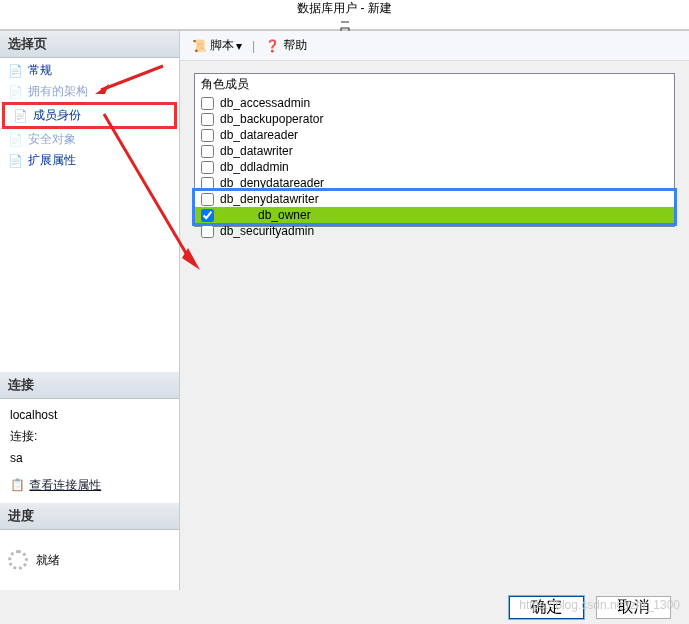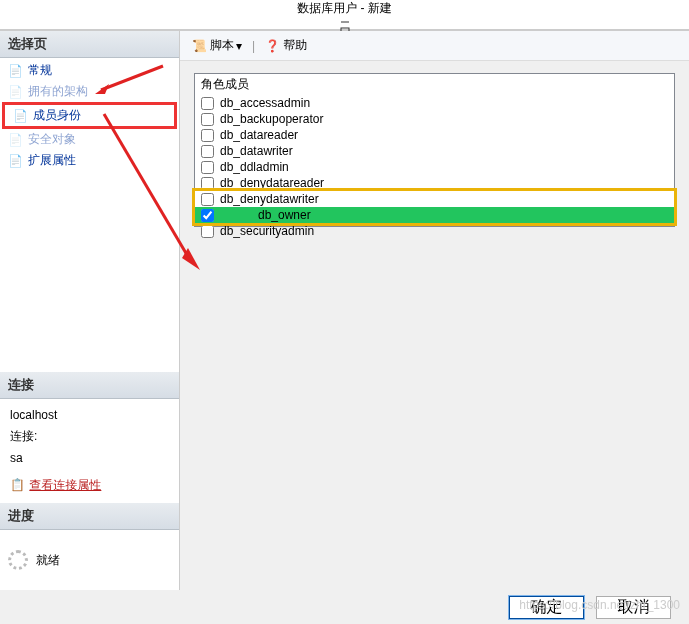--- a/index.html
+++ b/index.html
@@ -14,39 +14,39 @@
 .panel-header { background: linear-gradient(#e8ecf0, #d6dde5); border-bottom: 1px solid #b8c0c8; padding: 4px 8px; font-weight: bold; color: #333; font-size: 13px; }
 
 .nav-list { padding: 2px 0; }
 .nav-item { display: flex; align-items: center; padding: 2px 8px; gap: 4px; }
 .nav-icon { width: 16px; height: 16px; display: inline-flex; align-items: center; justify-content: center; font-size: 12px; }
 .nav-item a { color: #003399; text-decoration: none; }
 .nav-highlight { border: 3px solid #ee3333; margin: 0 2px; }
 
 .sidebar-spacer { flex: 1; }
 .conn-section { padding: 6px 10px; font-size: 12px; line-height: 1.8; }
-.conn-link { color: #b91c1c; text-decoration: underline; }
+.conn-link { color: #0f172a; text-decoration: underline; }
 
 .progress-section { padding: 20px 8px; display: flex; align-items: center; gap: 8px; }
 .spinner { width: 20px; height: 20px; border: 3px dotted #bbb; border-radius: 50%; }
 
 .main { flex: 1; display: flex; flex-direction: column; background: #f0f0f0; }
 .toolbar { height: 30px; display: flex; align-items: center; gap: 6px; padding: 2px 8px; background: #f5f7fa; border-bottom: 1px solid #ddd; }
 .tool-btn { display: flex; align-items: center; gap: 2px; padding: 2px 4px; }
 .tool-icon { width: 16px; height: 16px; display: inline-flex; align-items: center; justify-content: center; }
 .sep { color: #999; }
 
 .main-body { flex: 1; background: #f0f0f0; padding: 12px 14px; }
 .field-label { margin-bottom: 4px; color: #000; }
 .role-box { background: #fff; border: 1px solid #828790; height: 154px; padding: 0; }
 .role-header { padding: 2px 6px; }
 .role-item { display: flex; align-items: center; gap: 6px; padding: 1px 6px; font-family: "Courier New", monospace; }
 .role-item input[type=checkbox] { width: 13px; height: 13px; }
-.role-selected { background: #22c55e; gap: 44px; }
-.highlight-frame { border: 3px solid #eab308; margin: -3px; position: relative; }
+.role-selected { background: #84cc16; gap: 44px; }
+.highlight-frame { border: 3px solid #3b82f6; margin: -3px; position: relative; }
 
 .footer { height: 34px; display: flex; align-items: center; justify-content: flex-end; gap: 12px; padding: 0 18px; background: #f0f0f0; }
 .btn { min-width: 75px; height: 23px; background: #fff; border: 1px solid #adadad; font-size: 16px; }
 .btn.primary { border: 1px solid #004b9c; outline: 1px solid #7eb4ea; }
 
 .watermark { position: absolute; bottom: 12px; right: 9px; color: #ccc; font-size: 12px; pointer-events: none; text-align: center; }
 
 
 .arrow1 { position: absolute; left: 95px; top: 64px; width: 70px; height: 30px; pointer-events: none; }
 .arrow2 { position: absolute; left: 100px; top: 110px; width: 100px; height: 160px; pointer-events: none; }

